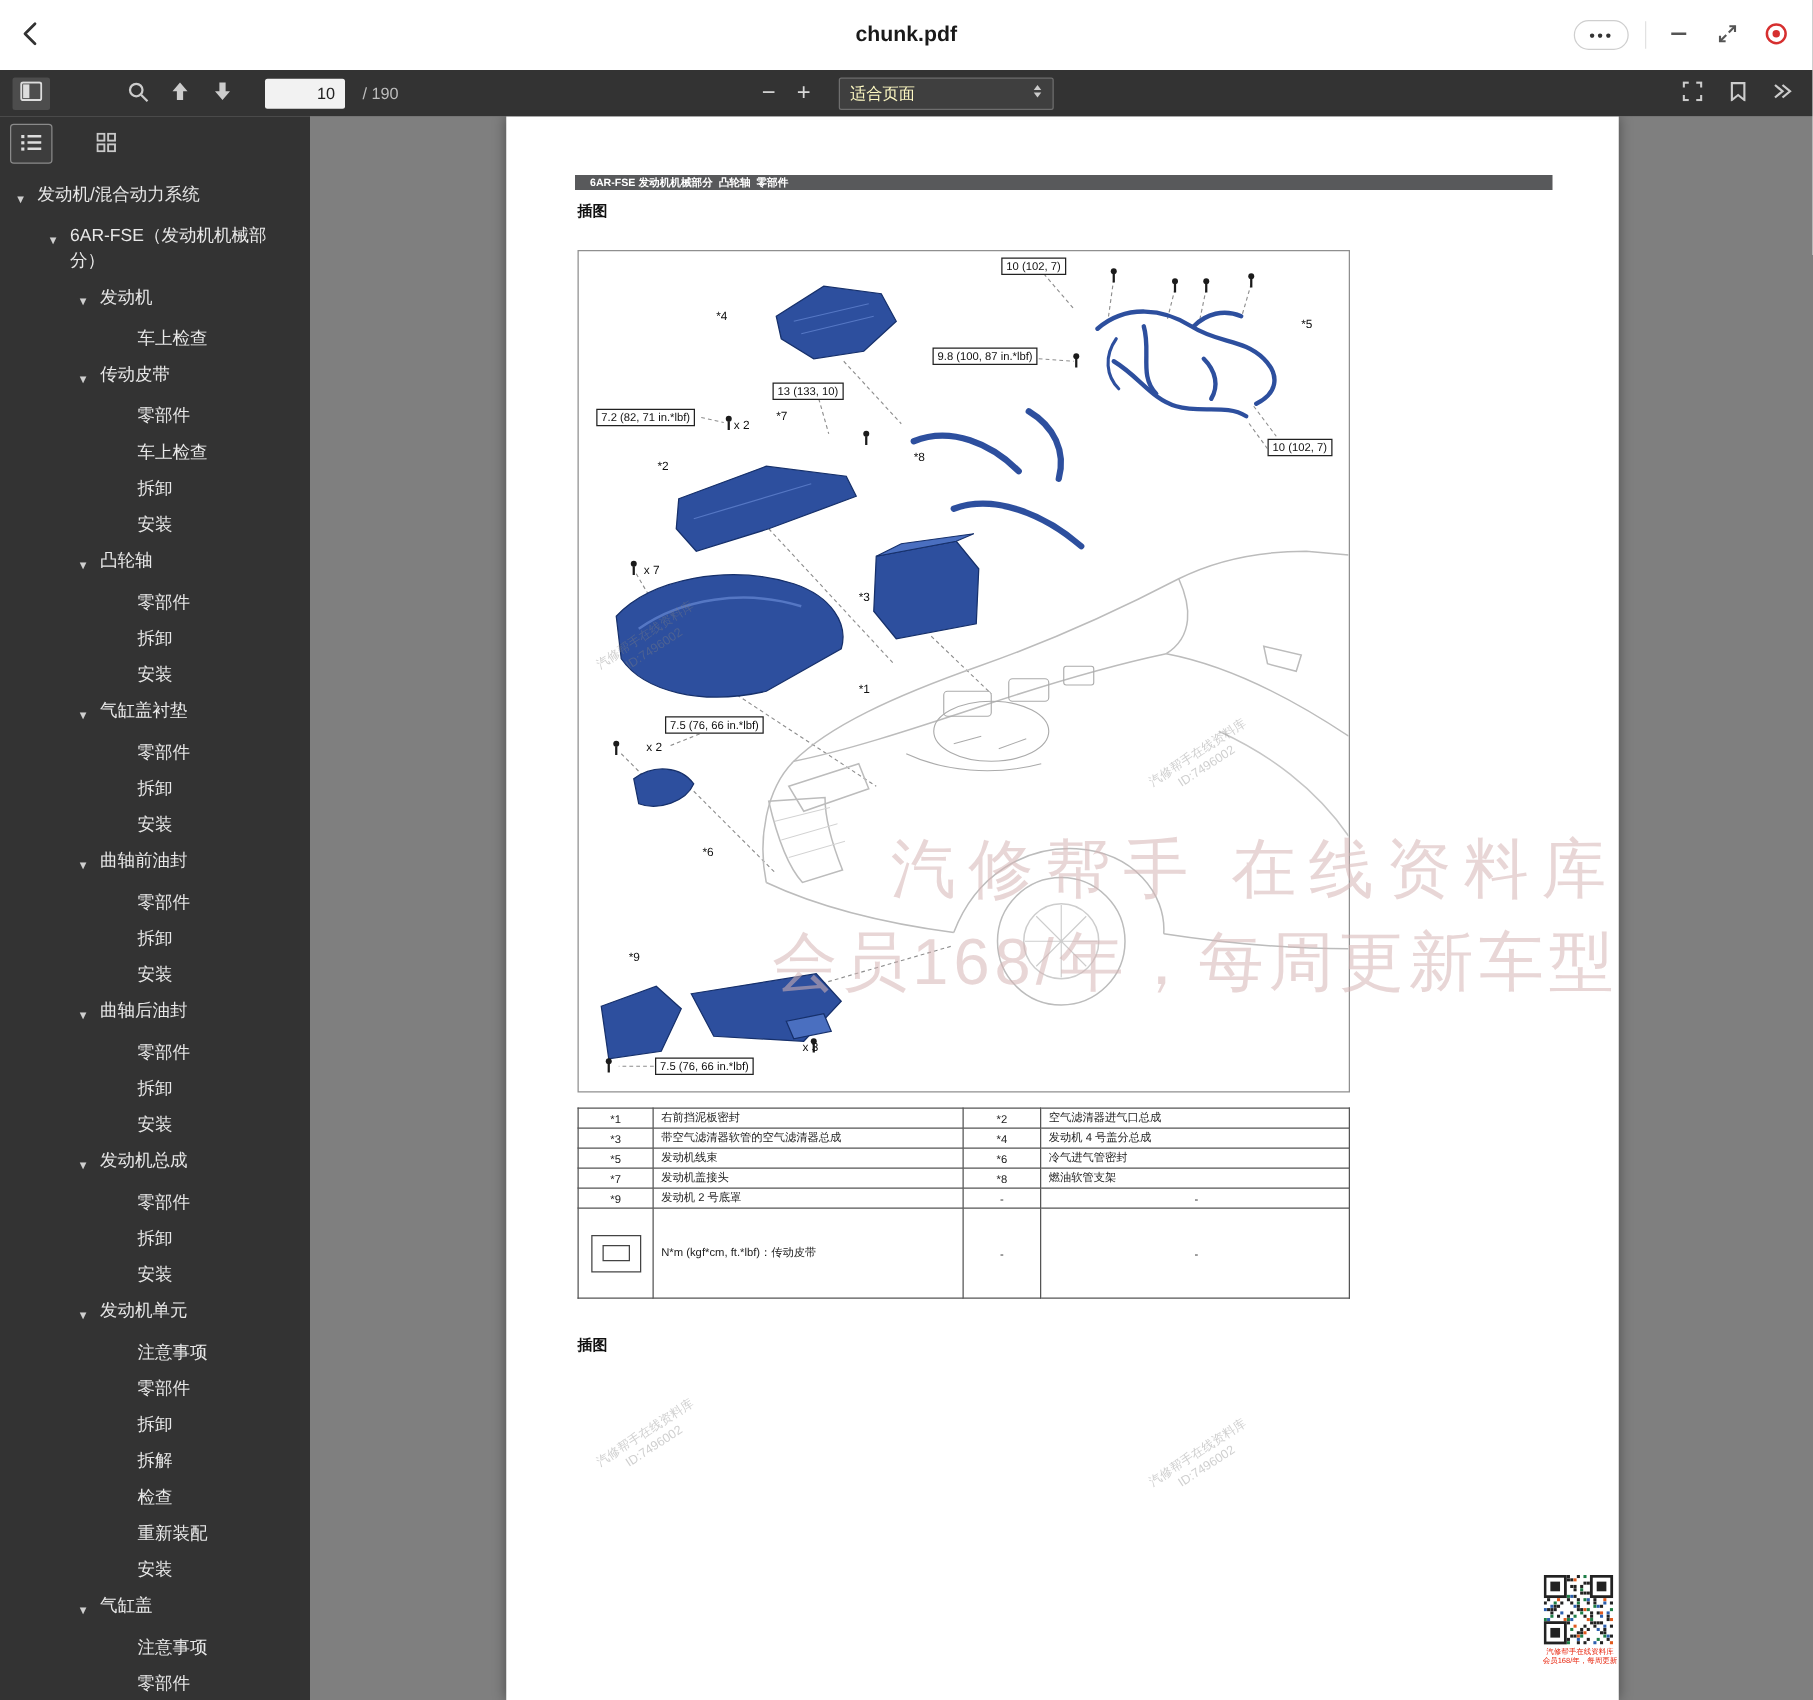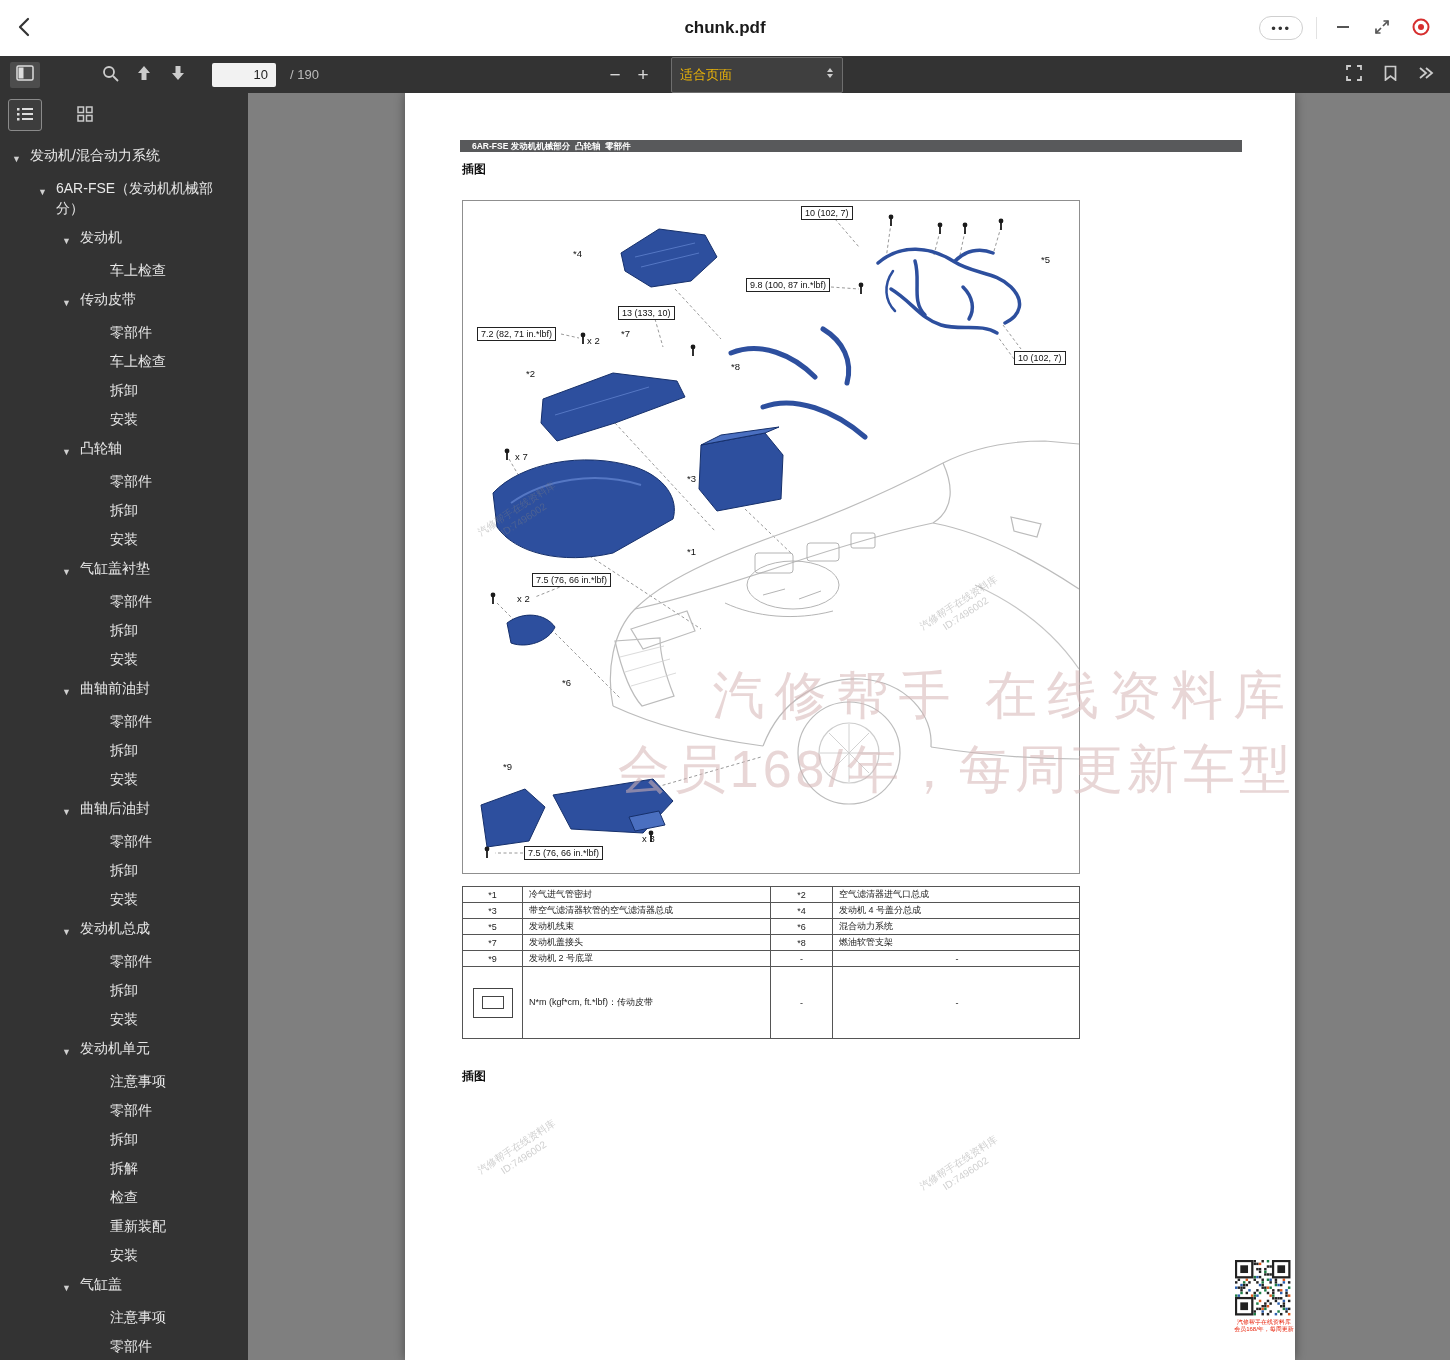--- a/index.html
+++ b/index.html
@@ -17,21 +17,21 @@
 
 .toolbar{height:37px;background:#333;display:flex;align-items:center;position:relative;color:#ccc;flex:none;}
 .tool-left{display:flex;align-items:center;gap:6px;padding-left:10px;}
 .sidebar-toggle{width:30px;height:26px;background:#4d4d4d;border:none;border-radius:2px;display:flex;align-items:center;justify-content:center;cursor:pointer;}
 .tool-btn{width:28px;height:26px;background:none;border:none;display:flex;align-items:center;justify-content:center;cursor:pointer;}
 .ml50{margin-left:50px;}
 .page-input{width:64px;height:24px;background:#f2f2f2;border:none;border-radius:2px;text-align:right;padding-right:8px;font-size:13px;color:#222;margin-left:14px;font-family:"Liberation Sans",sans-serif;}
 .page-total{color:#bdbdbd;font-size:13px;margin-left:8px;}
 .tool-center{position:absolute;left:603px;display:flex;align-items:center;gap:4px;}
 .zoom-btn{width:24px;height:26px;background:none;border:none;color:#d8d8d8;font-size:19px;line-height:24px;cursor:pointer;}
-.zoom-select{margin-left:12px;width:172px;height:36px;background:#3f3f3f;border:1px solid #6e6e6e;border-radius:2px;display:flex;align-items:center;justify-content:space-between;padding:0 8px;font-size:13px;color:#eab308;cursor:pointer;}
+.zoom-select{margin-left:12px;width:172px;height:26px;background:#3f3f3f;border:1px solid #6e6e6e;border-radius:2px;display:flex;align-items:center;justify-content:space-between;padding:0 8px;font-size:13px;color:#fef9c3;cursor:pointer;}
 .tool-right{position:absolute;right:10px;display:flex;align-items:center;gap:8px;}
 
 .bodyrow{flex:1;display:flex;overflow:hidden;}
 .sidebar{width:248px;flex:none;background:#333;display:flex;flex-direction:column;overflow:hidden;}
 .side-tabs{height:44px;display:flex;align-items:center;padding-left:8px;gap:26px;flex:none;}
 .side-tab{width:34px;height:32px;display:flex;align-items:center;justify-content:center;background:none;border:none;cursor:pointer;}
 .side-tab.active{border:1px solid #8a8a8a;border-radius:3px;background:#3d3d3d;}
 .tree{flex:1;overflow:hidden;padding-top:4px;}
 .tree-item{display:flex;align-items:flex-start;color:#e8e8e8;font-size:14px;line-height:20px;padding-top:4px;padding-bottom:5px;cursor:pointer;}
 .tree-item .caret{flex:none;width:18px;font-size:9px;color:#cfcfcf;padding-top:4px;}
@@ -522,35 +522,35 @@
         <table class="parts">
           <colgroup>
               <col style="width:60px">
               <col style="width:248px">
               <col style="width:62px">
               <col>
             </colgroup>
           <tbody id="parts-tbody">
               <tr>
                 <td class="m">*1</td>
-                <td class="d">冷气进气管密封</td>
+                <td class="d">右前挡泥板密封</td>
                 <td class="m">*2</td>
                 <td class="d">空气滤清器进气口总成</td>
               </tr>
               <tr>
                 <td class="m">*3</td>
                 <td class="d">带空气滤清器软管的空气滤清器总成</td>
                 <td class="m">*4</td>
                 <td class="d">发动机 4 号盖分总成</td>
               </tr>
               <tr>
                 <td class="m">*5</td>
                 <td class="d">发动机线束</td>
                 <td class="m">*6</td>
-                <td class="d">混合动力系统</td>
+                <td class="d">冷气进气管密封</td>
               </tr>
               <tr>
                 <td class="m">*7</td>
                 <td class="d">发动机盖接头</td>
                 <td class="m">*8</td>
                 <td class="d">燃油软管支架</td>
               </tr>
               <tr>
                 <td class="m">*9</td>
                 <td class="d">发动机 2 号底罩</td>

